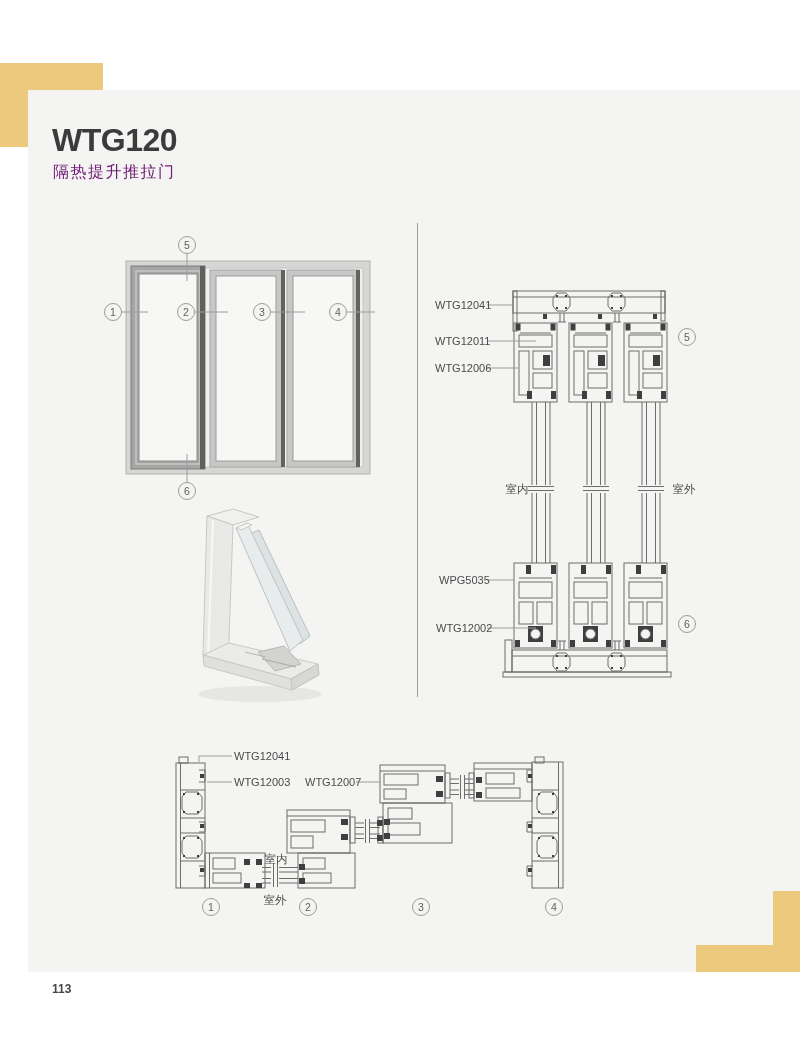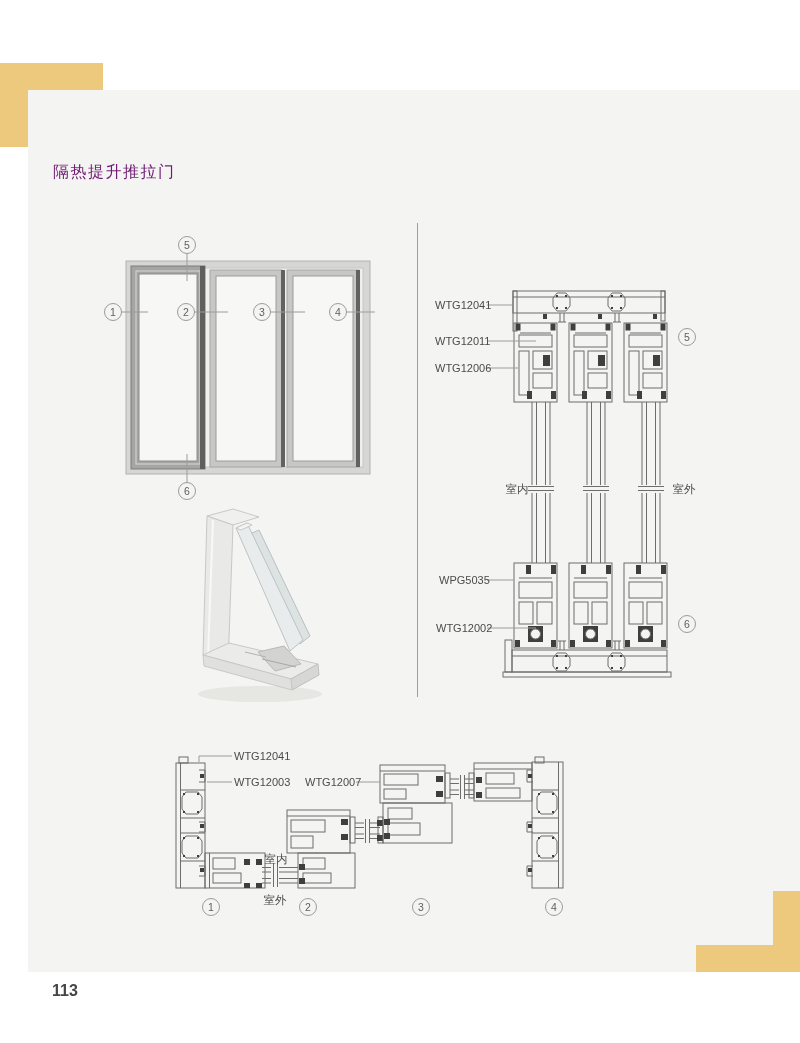--- a/index.html
+++ b/index.html
@@ -2,21 +2,21 @@
 <html><head>
 <meta charset="utf-8">
 <style>
   html,body{margin:0;padding:0;background:#ffffff;}
   .page{position:relative;width:800px;height:1043px;background:#ffffff;overflow:hidden;
         font-family:"Liberation Sans","DejaVu Sans",sans-serif;}
   .page svg.overlay{position:absolute;left:0;top:0;}
   .title{position:absolute;left:52px;top:122px;font-size:32px;font-weight:bold;
          letter-spacing:-0.5px;color:#3b3b3b;}
   .subtitle{position:absolute;left:53px;top:162px;font-size:16px;letter-spacing:1.5px;color:#701a75;}
-  .pagenum{position:absolute;left:52px;top:982px;font-size:16px;font-weight:bold;color:#454545;}
+  .pagenum{position:absolute;left:52px;top:982px;font-size:12px;font-weight:bold;color:#454545;}
   
   .ln{stroke:#6d6d6d;stroke-width:1;fill:none;}
   .dk{fill:#3f3f3f;stroke:none;}
   .leader{stroke:#9c9c9c;stroke-width:1;fill:none;}
   .callout-circle{fill:#f4f4f2;stroke:#9c9c9c;stroke-width:1;}
   text.num{font:10.5px "Liberation Sans","DejaVu Sans",sans-serif;fill:#5f5f5f;text-anchor:middle;}
   text.lbl{font:11px "Liberation Sans","DejaVu Sans",sans-serif;fill:#4b4b4b;}
   text.cjk{font:11.5px "Liberation Sans","DejaVu Sans",sans-serif;fill:#4b4b4b;text-anchor:middle;}
 </style>
 </head>
@@ -328,16 +328,17 @@
       <circle class="callout-circle" cx="421" cy="907" r="8.5"></circle>
       <text class="num" x="421" y="910.5">3</text>
     </g>
     <g>
       <circle class="callout-circle" cx="554" cy="907" r="8.5"></circle>
       <text class="num" x="554" y="910.5">4</text>
     </g>
   </g>
 </svg>
 
+  <div class="title">WTG120</div>
   <div class="subtitle">隔热提升推拉门</div>
   <div class="pagenum">113</div>
 
 </div>
 
 </body></html>

